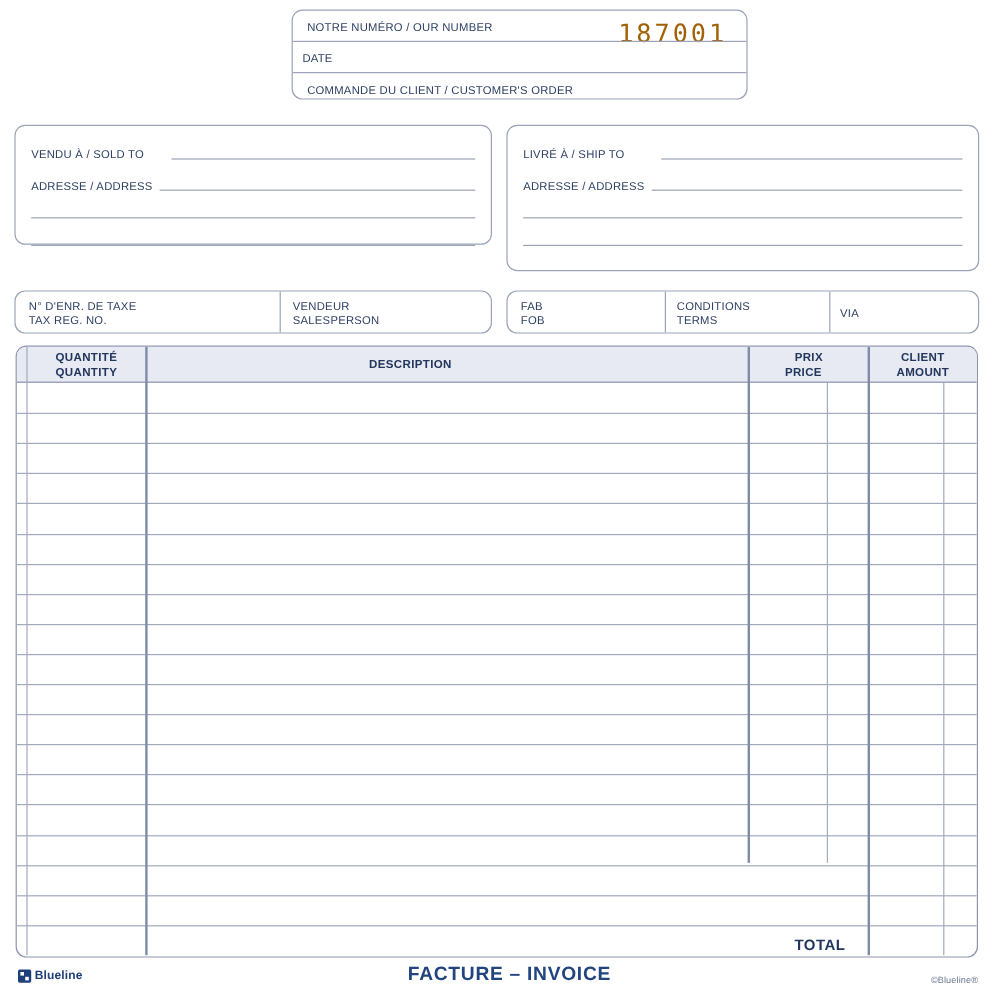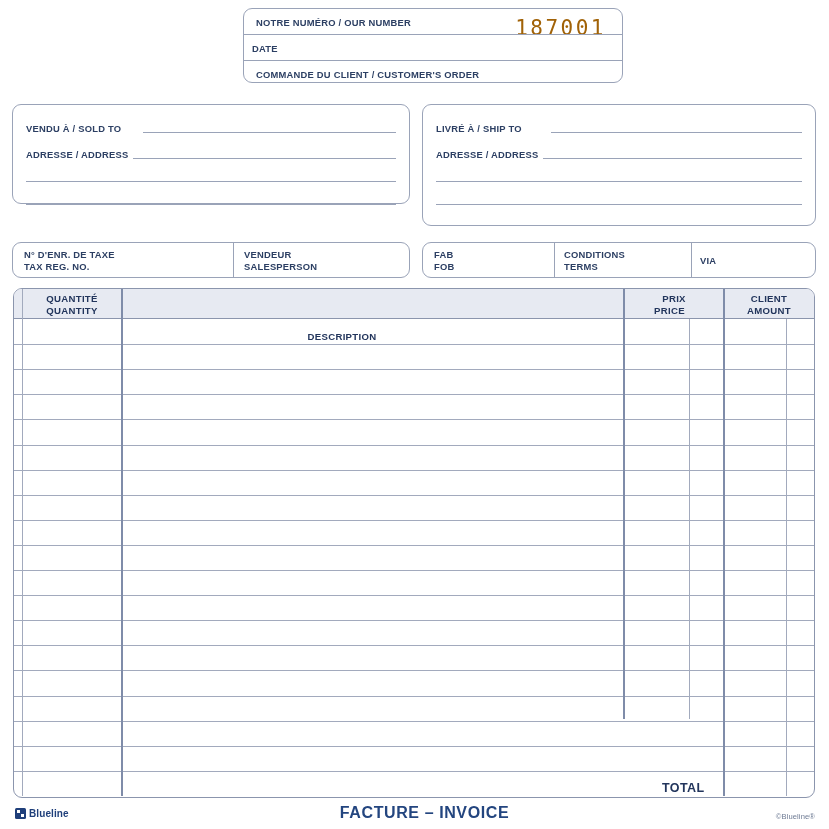--- a/index.html
+++ b/index.html
@@ -29,21 +29,21 @@
     border: 1.4px solid #9aa3b8;
     border-radius: 9px;
     background: #ffffff;
     box-sizing: border-box;
   }
 
   .lbl {
     position: absolute;
     color: #2c3f63;
     font-size: 9.4px;
-    font-weight: 700;
+    font-weight: 400;
     letter-spacing: 0.22px;
     white-space: nowrap;
     line-height: 12px;
   }
 
   .hline {
     position: absolute;
     height: 0;
     border-top: 1.2px solid #9aa3b8;
   }
@@ -235,21 +235,21 @@
     <div class="lbl" style="left:277px; top:12px;">VIA</div>
   </div>
 
   <div id="table">
 
     <div id="thead"></div>
 
     <div class="th" style="left:8px; width:100px;">QUANTITÉ</div>
     <div class="th" style="left:8px; top:15.5px; width:100px;">QUANTITY</div>
 
-    <div class="th" style="left:110px; top:10px; width:436px;margin-top:32px;">DESCRIPTION</div>
+    <div class="th" style="left:110px; top:10px; width:436px;">DESCRIPTION</div>
 
     <div class="th" style="left:610px; width:100px;">PRIX</div>
     <div class="th" style="left:610px; top:15.5px; width:91px;">PRICE</div>
 
     <div class="th" style="left:710px; width:90px;">CLIENT</div>
     <div class="th" style="left:710px; top:15.5px; width:90px;">AMOUNT</div>
 
     <div id="grid">
         <div class="rowline" style="top: 55.1px;"></div>
         <div class="rowline" style="top: 80.2px;"></div>

